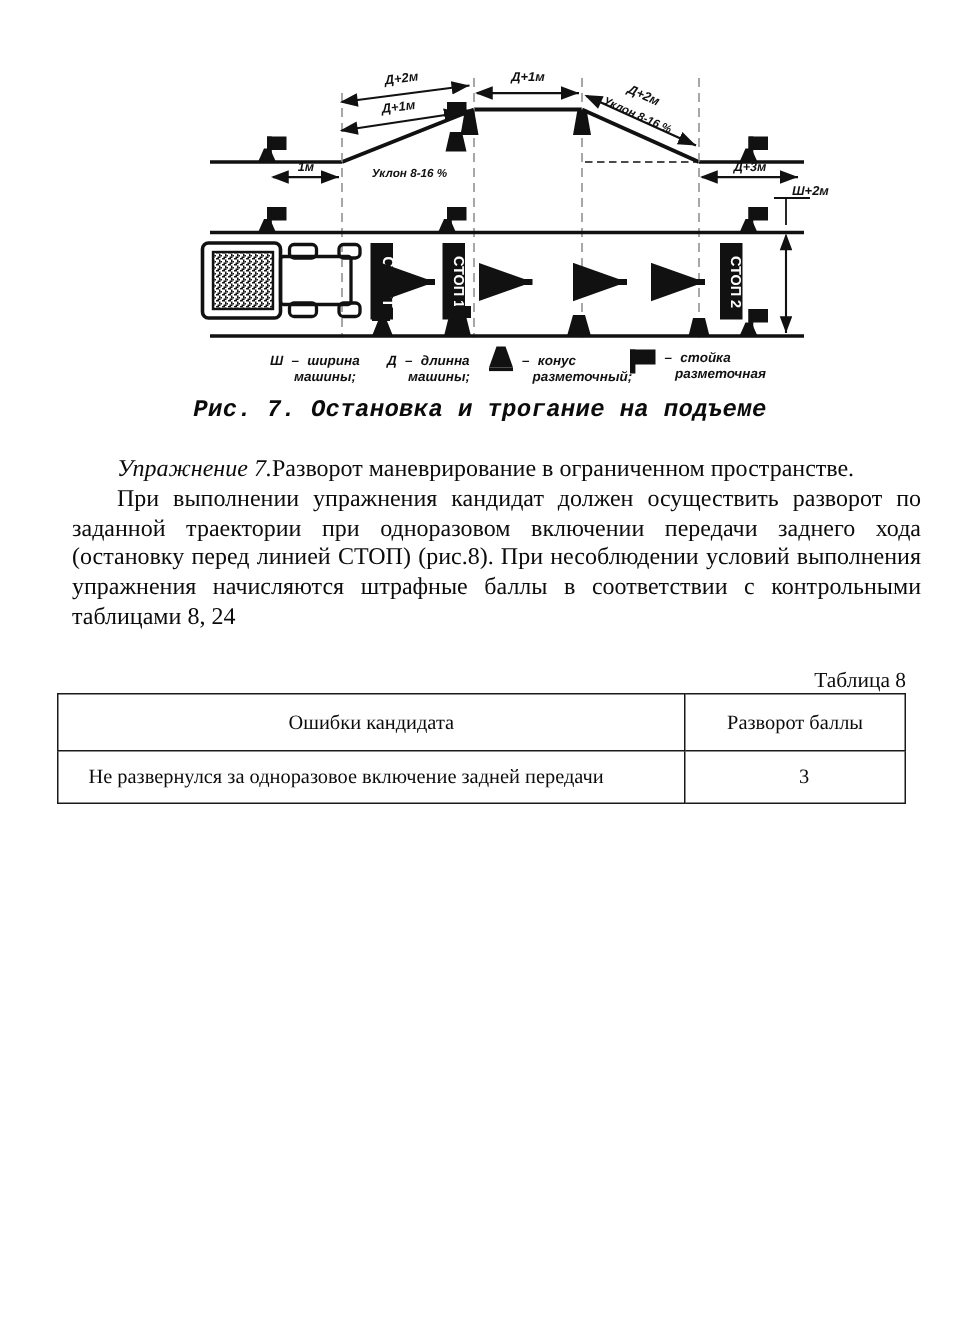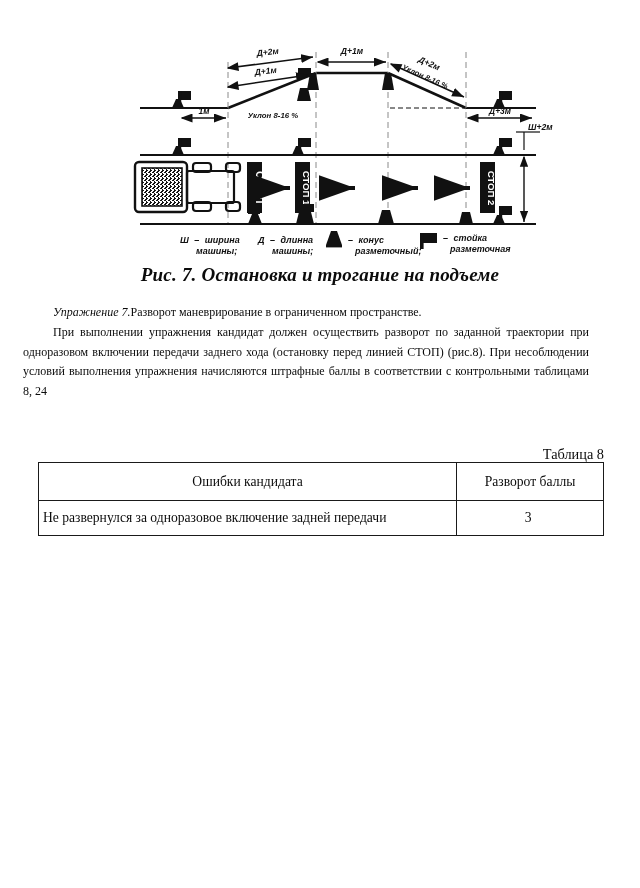--- a/index.html
+++ b/index.html
@@ -14,29 +14,29 @@
   }
   .page{position:absolute;inset:0;}
 
   
   .figure{position:absolute;left:0;top:0;width:640px;height:300px;}
   .fig-canvas{position:absolute;left:0;top:0;width:640px;height:265px;}
 
   .caption{
     position:absolute;left:0;top:264px;width:640px;
     text-align:center;
-    font-family:Liberation Serif, serif;
+    font-family:Liberation Mono, monospace;
     font-style:italic;font-weight:bold;
-    font-size:19px;letter-spacing:.2px;
+    font-size:16px;letter-spacing:.2px;
   }
 
   
   .body-text{
-    position:absolute;left:23px;top:303px;width:566px;
-    font-size:12px;line-height:19.8px;
+    position:absolute;left:48px;top:303px;width:566px;
+    font-size:16px;line-height:19.8px;
     text-align:justify;
   }
   .body-text p{margin:0;}
   .p-ex{text-indent:30px;}
   .p-ex .ex-label{font-style:italic;}
   .p-main{text-indent:30px;text-align:justify;}
 
   
   .table-label{
     position:absolute;right:36px;top:446px;
@@ -45,21 +45,21 @@
   }
   table.penalty{
     position:absolute;left:38px;top:462px;
     width:566px;
     border-collapse:collapse;
     font-size:13.6px;
     border-radius:25px;
   }
   table.penalty td,table.penalty th{
     border:1px solid #1a1a1a;
-    padding:7px 8px 8px 4px;
+    padding:7px 8px 8px 20px;
     vertical-align:top;
     font-weight:normal;
     line-height:19px;
   }
   table.penalty th{text-align:center;padding:9px 6px;}
   table.penalty td.err{width:74%;text-align:left;}
   table.penalty td.pts{width:26%;text-align:center;}
   th.err-h{width:74%;}
   th.pts-h{width:26%;}
   .row-tall td{height:42px;}

